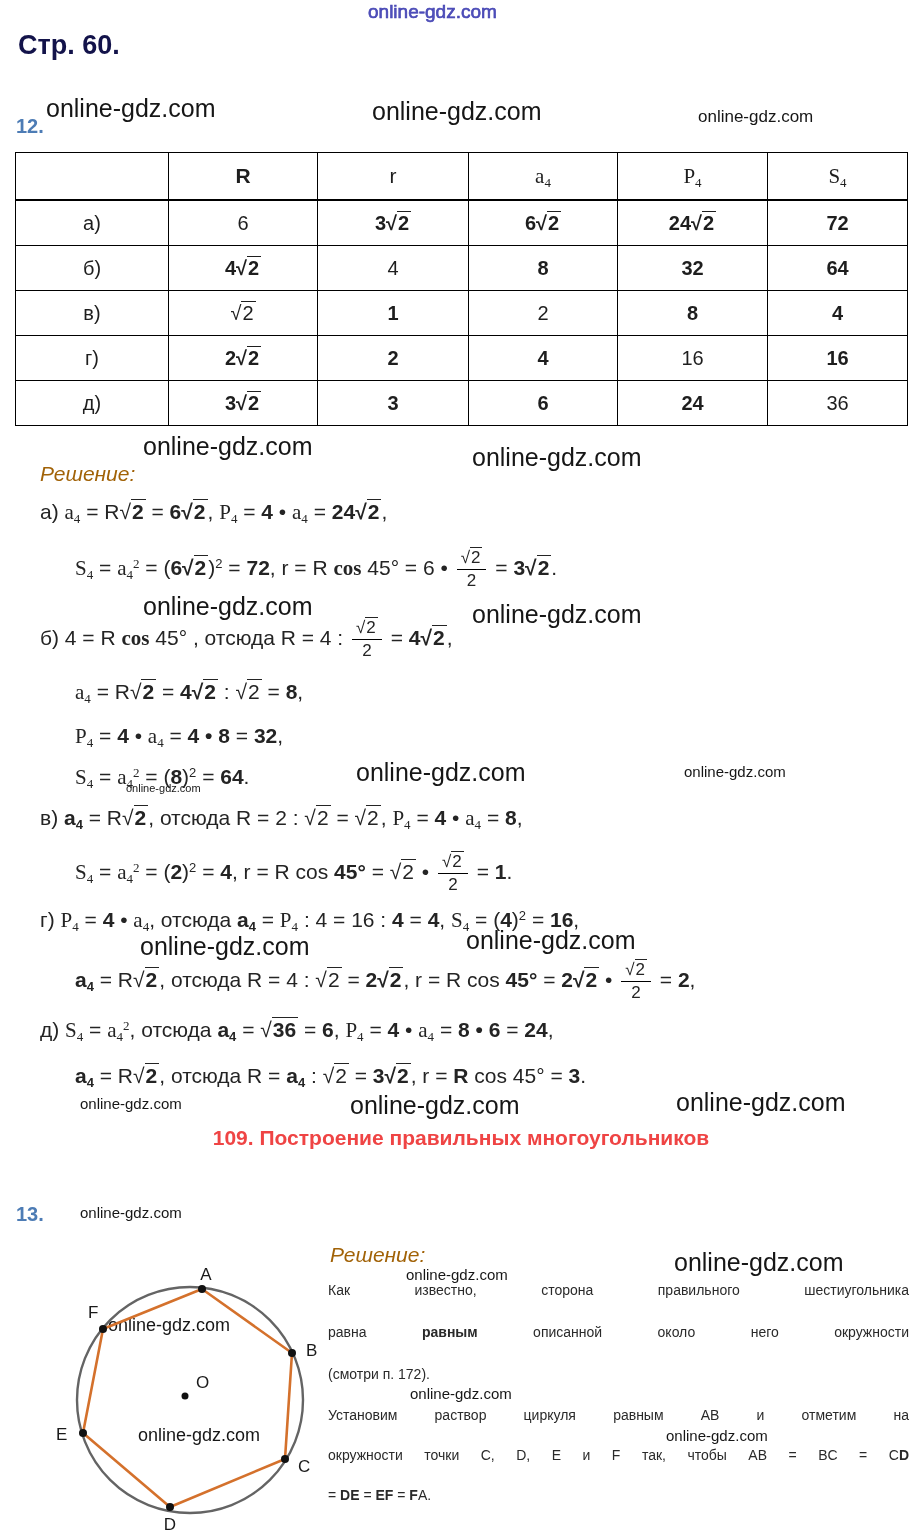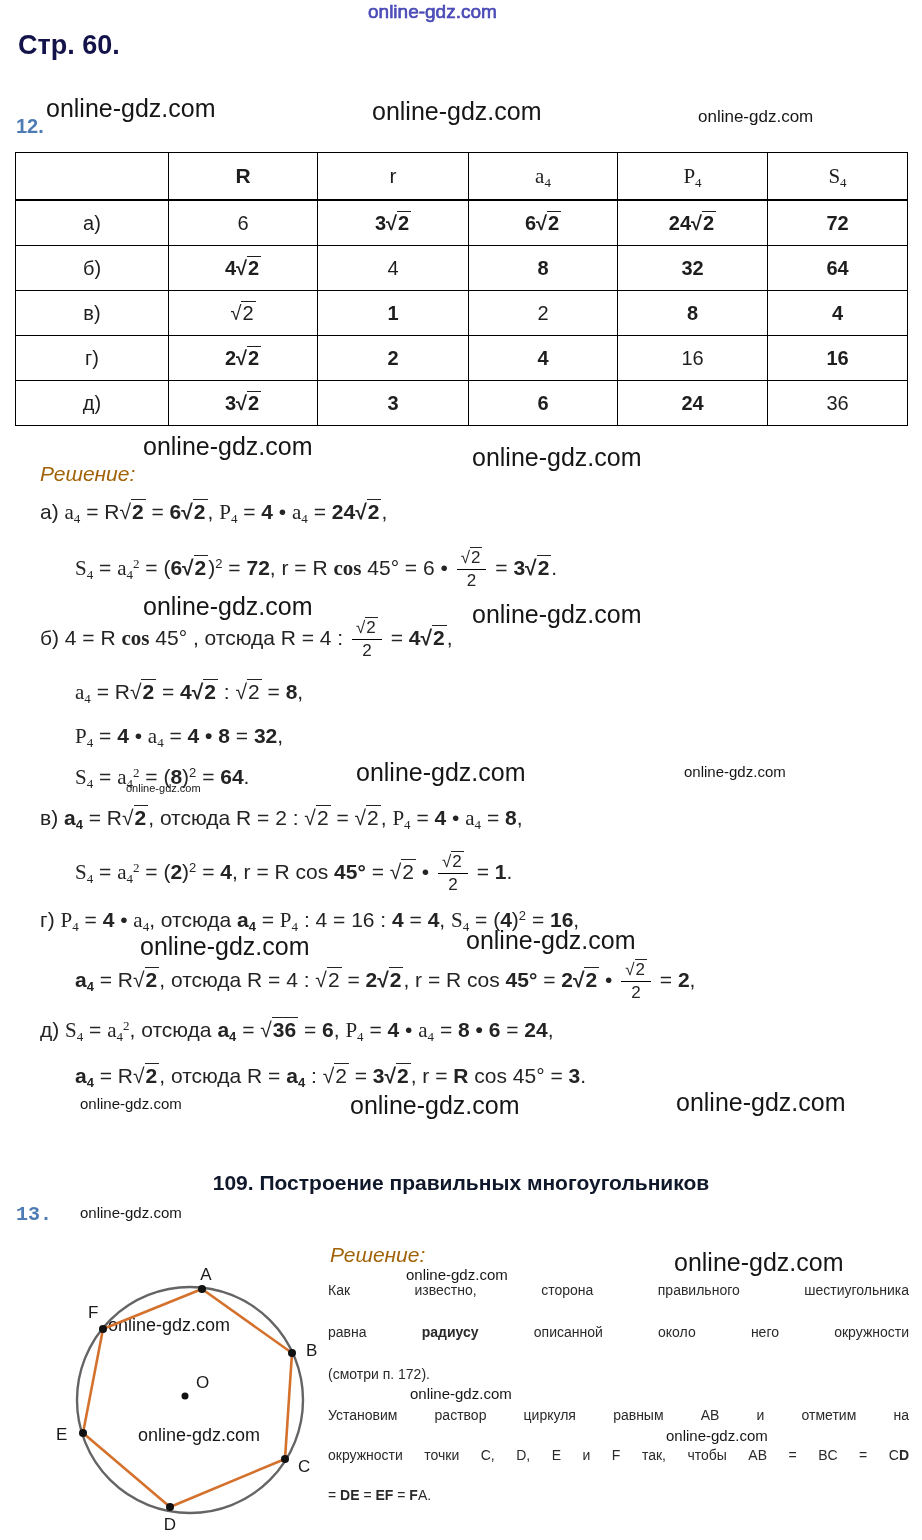--- a/index.html
+++ b/index.html
@@ -31,22 +31,22 @@
   .fl sub, td sub, th sub{font-size:13px;vertical-align:-4px;line-height:0;}
   .fl sup, td sup, th sup{font-size:13px;vertical-align:7px;line-height:0;}
   .sq .rad{border-top:1.6px solid currentColor;padding:0 2px 0 1px;}
   .frac{display:inline-block;vertical-align:middle;text-align:center;
         font-size:17px;line-height:1.15;margin:0 3px;}
   .fn{display:block;border-bottom:1.5px solid #000;padding:0 4px 1px;}
   .fd{display:block;padding-top:1px;}
 
   .sol-label{position:absolute;font-style:italic;font-size:21px;color:#a16207;}
   .fl{position:absolute;font-size:21px;white-space:nowrap;color:#242424;}
-  .sec-head{position:absolute;left:0;top:1171px;width:100%;text-align:center;
-            font-weight:bold;font-size:21px;color:#0f172a;}
+  .sec-head{position:absolute;left:0;top:1126px;width:100%;text-align:center;
+            font-weight:bold;font-size:21px;color:#ef4444;}
 
   
   .para-line{position:absolute;left:328px;width:581px;font-size:14px;color:#2a2a2a;}
   .para-line.just{text-align:justify;text-align-last:justify;}
 
   .diagram{position:absolute;left:46px;top:1258px;}
   .diagram text{font-family:"Liberation Sans",sans-serif;font-size:17px;fill:#1a1a1a;}
 </style>
 </head>
 <body>
@@ -159,21 +159,21 @@
   <div class="fl" style="left:75px;top:765px;"><span class="sv">S<sub>4</sub></span> = <span class="sv">a<sub>4</sub><sup>2</sup></span> = (<b>8</b>)<sup>2</sup> = <b>64</b>.</div>
   <div class="fl" style="left:40px;top:806px;">в) <b>a<sub>4</sub></b> = R<span class="sq">√<span class="rad"><b>2</b></span></span>, отсюда R = 2 : <span class="sq">√<span class="rad">2</span></span> = <span class="sq">√<span class="rad">2</span></span>, <span class="sv">P<sub>4</sub></span> = <b>4</b> • <span class="sv">a<sub>4</sub></span> = <b>8</b>,</div>
   <div class="fl" style="left:75px;top:852px;"><span class="sv">S<sub>4</sub></span> = <span class="sv">a<sub>4</sub><sup>2</sup></span> = (<b>2</b>)<sup>2</sup> = <b>4</b>, r = R cos <b>45°</b> = <span class="sq">√<span class="rad">2</span></span> • <span class="frac"><span class="fn"><span class="sq">√<span class="rad">2</span></span></span><span class="fd">2</span></span> = <b>1</b>.</div>
   <div class="fl" style="left:40px;top:908px;">г) <span class="sv">P<sub>4</sub></span> = <b>4</b> • <span class="sv">a<sub>4</sub></span>, отсюда <b>a<sub>4</sub></b> = <span class="sv">P<sub>4</sub></span> : 4 = 16 : <b>4</b> = <b>4</b>, <span class="sv">S<sub>4</sub></span> = (<b>4</b>)<sup>2</sup> = <b>16</b>,</div>
   <div class="fl" style="left:75px;top:960px;"><b>a<sub>4</sub></b> = R<span class="sq">√<span class="rad"><b>2</b></span></span>, отсюда R = 4 : <span class="sq">√<span class="rad">2</span></span> = <b>2<span class="sq">√<span class="rad">2</span></span></b>, r = R cos <b>45°</b> = <b>2<span class="sq">√<span class="rad">2</span></span></b> • <span class="frac"><span class="fn"><span class="sq">√<span class="rad">2</span></span></span><span class="fd">2</span></span> = <b>2</b>,</div>
   <div class="fl" style="left:40px;top:1018px;">д) <span class="sv">S<sub>4</sub></span> = <span class="sv">a<sub>4</sub><sup>2</sup></span>, отсюда <b>a<sub>4</sub></b> = <span class="sq">√<span class="rad"><b>36</b></span></span> = <b>6</b>, <span class="sv">P<sub>4</sub></span> = <b>4</b> • <span class="sv">a<sub>4</sub></span> = <b>8 • 6</b> = <b>24</b>,</div>
   <div class="fl" style="left:75px;top:1064px;"><b>a<sub>4</sub></b> = R<span class="sq">√<span class="rad"><b>2</b></span></span>, отсюда R = <b>a<sub>4</sub></b> : <span class="sq">√<span class="rad">2</span></span> = <b>3<span class="sq">√<span class="rad">2</span></span></b>, r = <b>R</b> cos 45° = <b>3</b>.</div>
 
   <div class="sec-head">109. Построение правильных многоугольников</div>
 
-  <div class="pnum" style="left:16px;top:1203px;font-family:Liberation Mono, monospace;">13.</div>
+  <div class="pnum" style="left:16px;top:1203px;">13.</div>
 
   <svg class="diagram" width="300" height="295" viewBox="0 0 300 295">
     <circle cx="144" cy="142" r="113" fill="none" stroke="#646464" stroke-width="2.4"></circle>
     <polygon points="156,31 246,95 239,201 124,249 37,175 57,71" fill="none" stroke="#d4712c" stroke-width="2.6" stroke-linejoin="round"></polygon>
     <circle cx="156" cy="31" r="4" fill="#111"></circle>
     <circle cx="246" cy="95" r="4" fill="#111"></circle>
     <circle cx="239" cy="201" r="4" fill="#111"></circle>
     <circle cx="124" cy="249" r="4" fill="#111"></circle>
     <circle cx="37" cy="175" r="4" fill="#111"></circle>
     <circle cx="57" cy="71" r="4" fill="#111"></circle>
@@ -183,19 +183,19 @@
     <text x="252" y="214">C</text>
     <text x="124" y="272" text-anchor="middle">D</text>
     <text x="10" y="182">E</text>
     <text x="42" y="60">F</text>
     <text x="150" y="130">O</text>
   </svg>
 
   <div class="sol-label" style="left:330px;top:1243px;">Решение:</div>
 
   <div class="para-line just" style="top:1282px;">Как известно, сторона правильного шестиугольника</div>
-  <div class="para-line just" style="top:1324px;">равна <b>радиусу</b> описанной около него окружности</div>
+  <div class="para-line just" style="top:1324px;">равна <b>равным</b> описанной около него окружности</div>
   <div class="para-line" style="top:1366px;">(смотри п. 172).</div>
   <div class="para-line just" style="top:1407px;">Установим раствор циркуля равным AB и отметим на</div>
   <div class="para-line" style="top:1487px;">= <b>DE</b> = <b>EF</b> = <b>F</b>A.</div>
   <div class="para-line just" style="top:1447px;">окружности точки C, D, E и F так, чтобы AB = BC = C<b>D</b></div>
 
 </div>
 
 </body></html>

